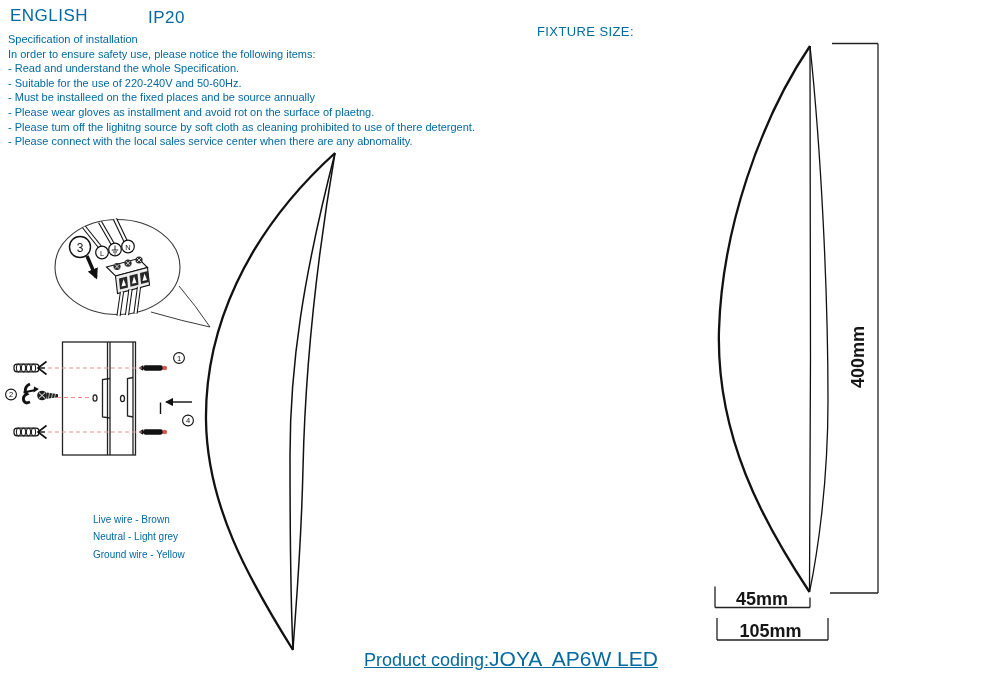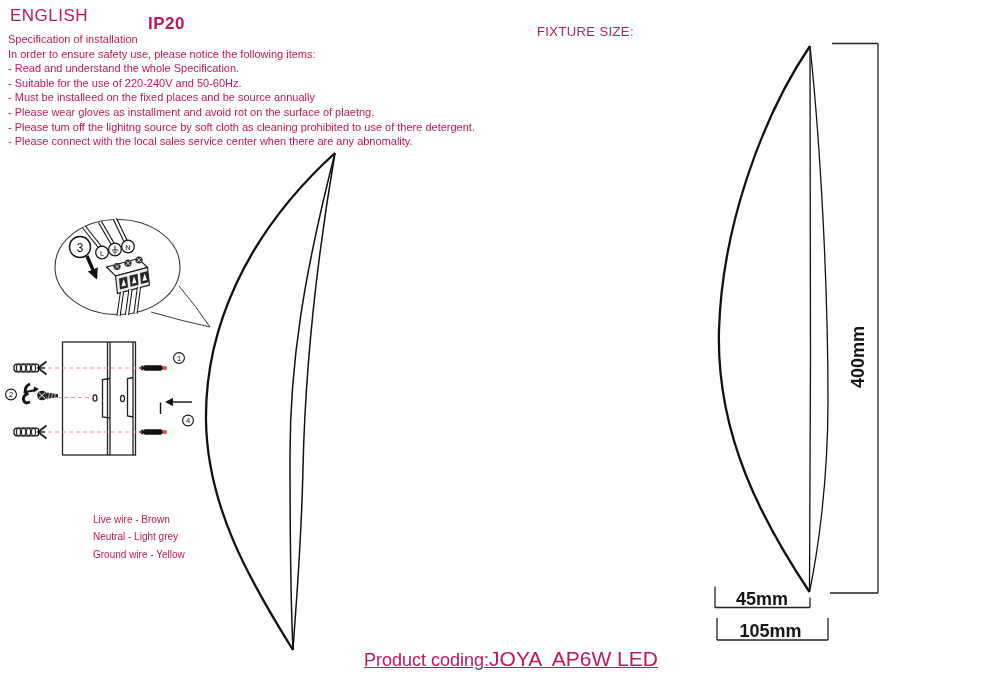--- a/index.html
+++ b/index.html
@@ -1,36 +1,36 @@
 <!DOCTYPE html>
 <html><head>
 <meta charset="utf-8">
 <style>
   html,body{margin:0;padding:0;background:#fff;}
   .page{position:relative;width:980px;height:690px;background:#fff;overflow:hidden;
-        font-family:"Liberation Sans",sans-serif;color:#be185d;}
+        font-family:"Liberation Sans",sans-serif;color:#0369a1;}
   .abs{position:absolute;}
   .hdr{font-size:17px;letter-spacing:.5px;}
   .spec{left:8px;top:32px;font-size:11px;line-height:14.6px;white-space:nowrap;}
   .fixlabel{left:537px;top:24px;font-size:13px;letter-spacing:.4px;}
   .legend{left:93px;top:511px;font-size:10px;line-height:17.4px;white-space:nowrap;}
   .product{left:364px;top:647px;font-size:18px;white-space:pre;text-decoration:underline;}
   .product .code{font-size:21px;}
   svg{position:absolute;overflow:visible;}
   svg text{font-family:"Liberation Sans",sans-serif;fill:#161616;}
   .stepnum{font-size:7.6px;text-anchor:middle;}
   .dimtxt{font-size:18px;font-weight:bold;text-anchor:middle;}
 </style>
 </head>
 <body>
 
 <div class="page">
 
   <div class="abs hdr" style="left:10px;top:6px;">ENGLISH</div>
-  <div class="abs hdr" style="left:148px;top:14px;font-weight:bold;">IP20</div>
+  <div class="abs hdr" style="left:148px;top:8px;">IP20</div>
 
   <div class="abs spec">
     <div>Specification of installation</div>
     <div>In order to ensure safety use, please notice the following items:</div>
     <div>- Read and understand the whole Specification.</div>
     <div>- Suitable for the use of 220-240V and 50-60Hz.</div>
     <div>- Must be installeed on the fixed places and be source annually</div>
     <div>- Please wear gloves as installment and avoid rot on the surface of plaetng.</div>
     <div>- Please tum off the lighitng source by soft cloth as cleaning prohibited to use of there detergent.</div>
     <div>- Please connect with the local sales service center when there are any abnomality.</div>

